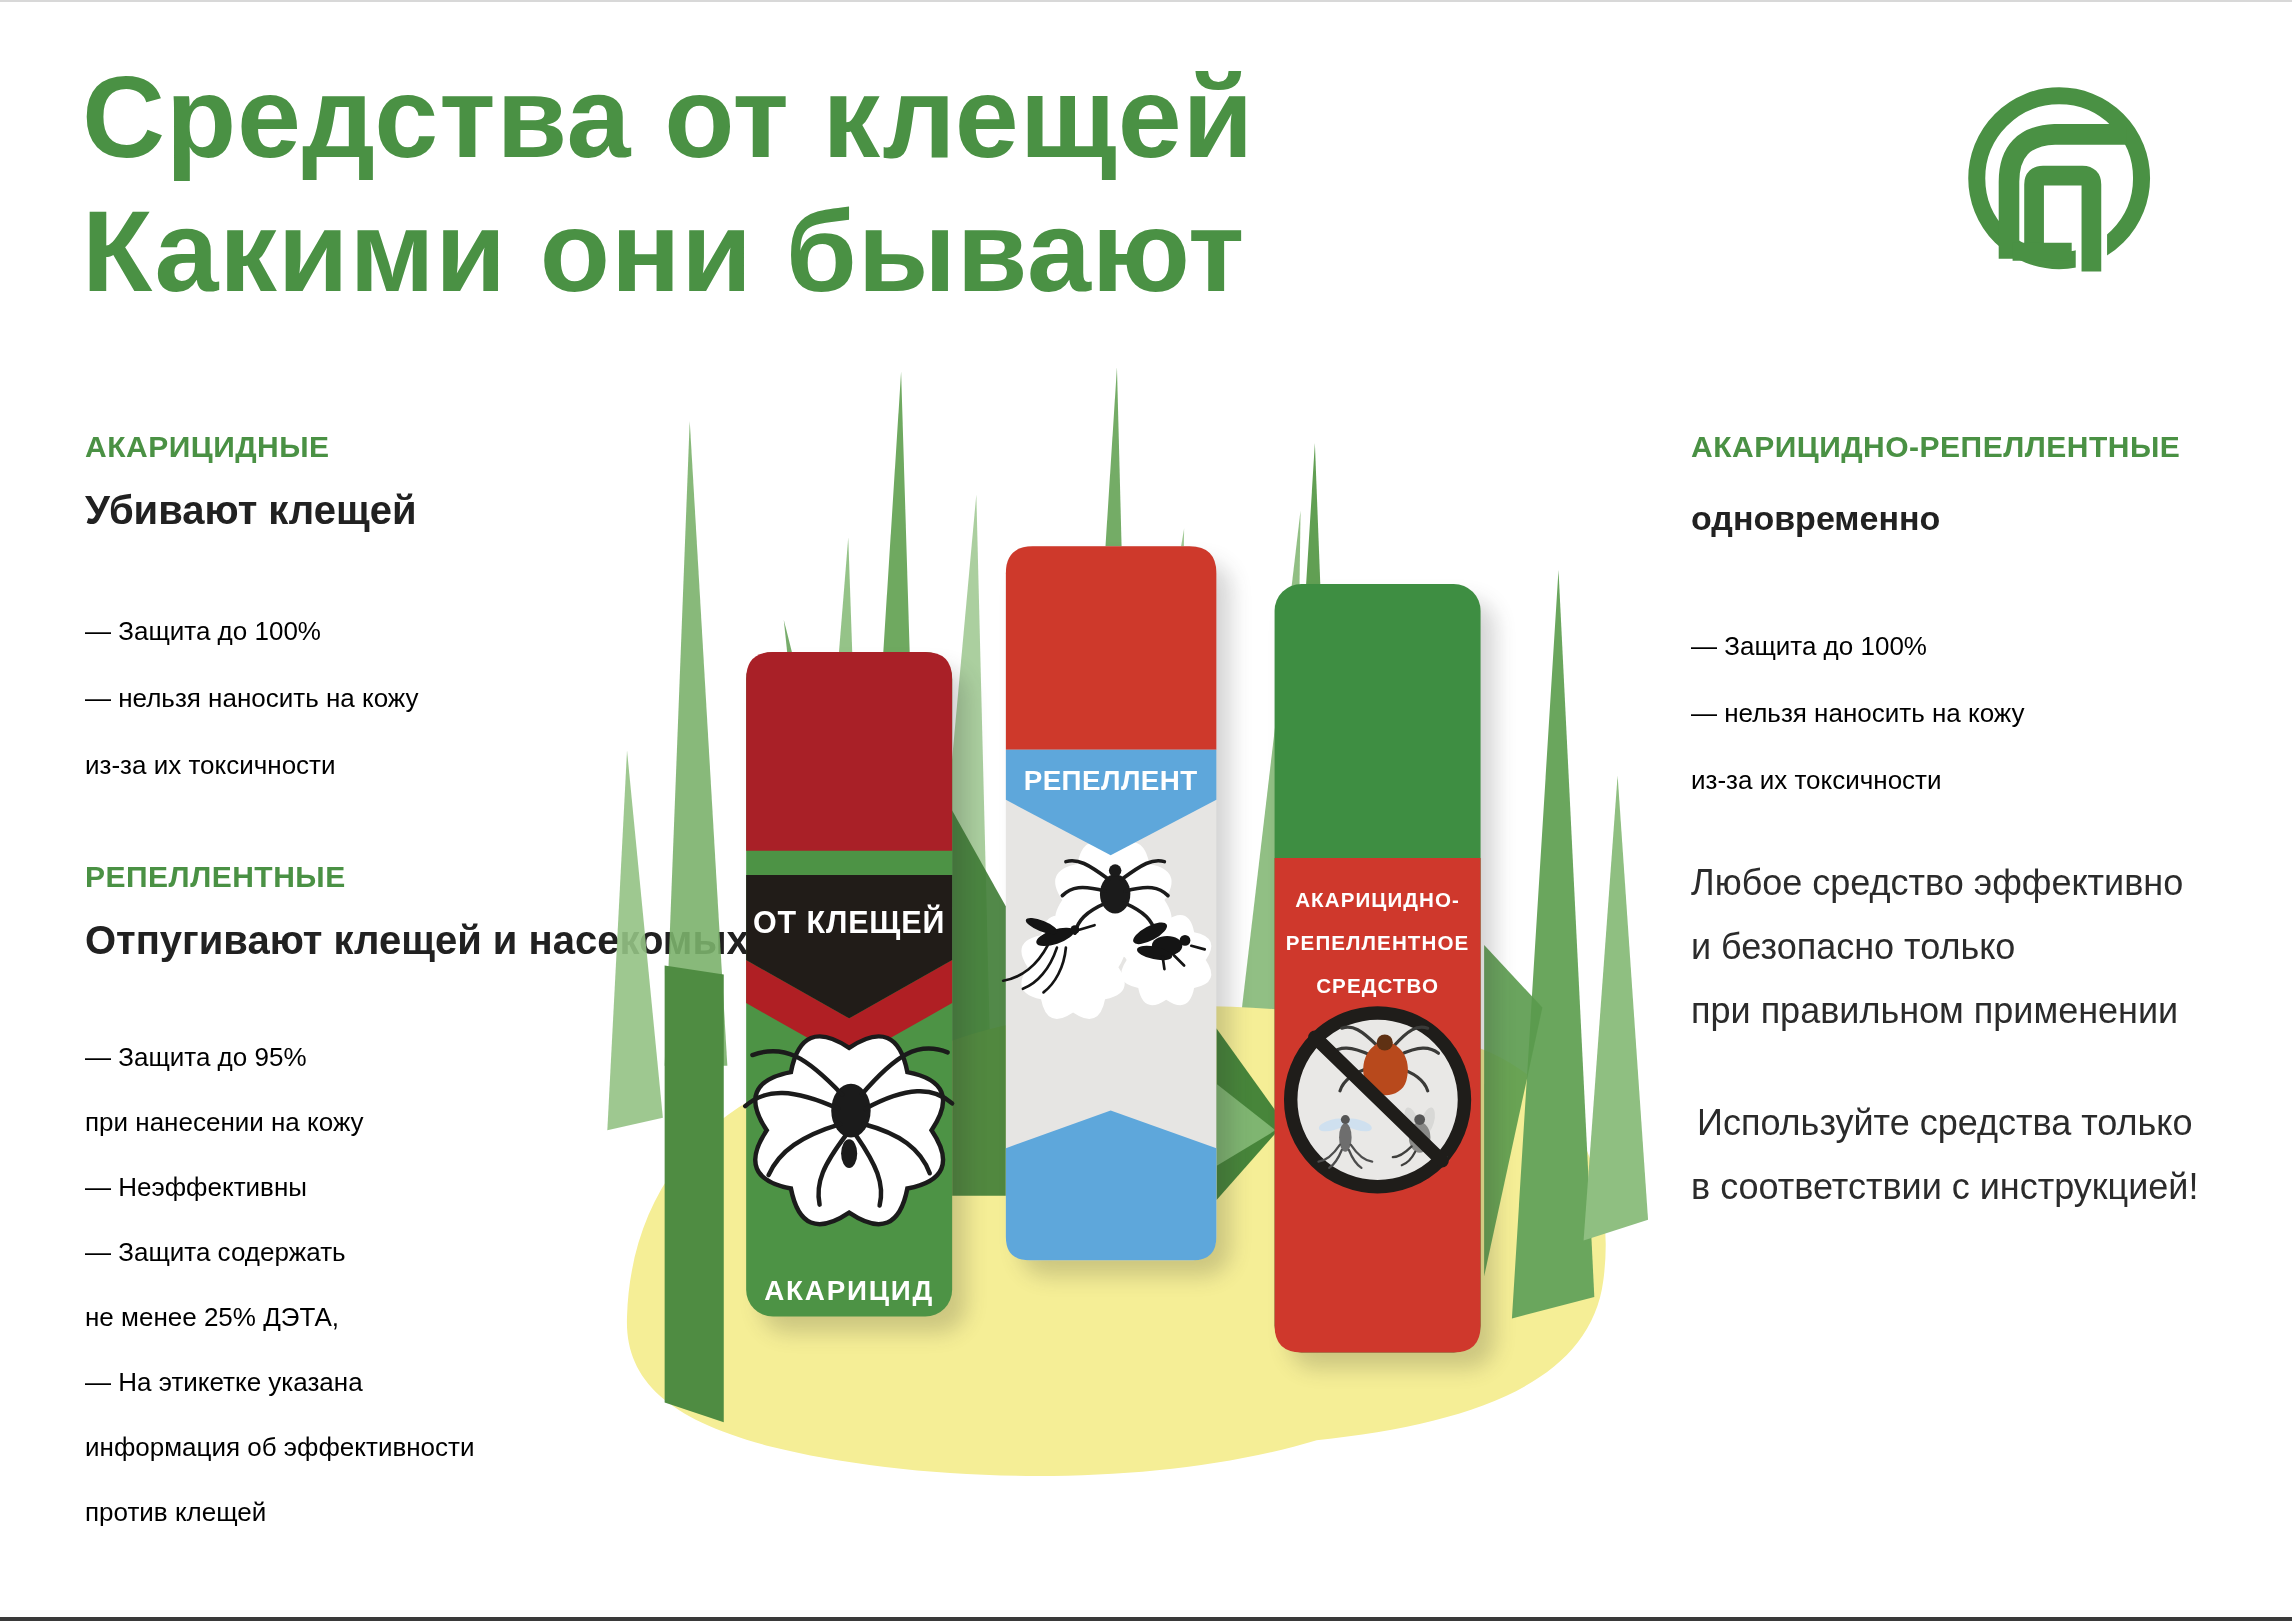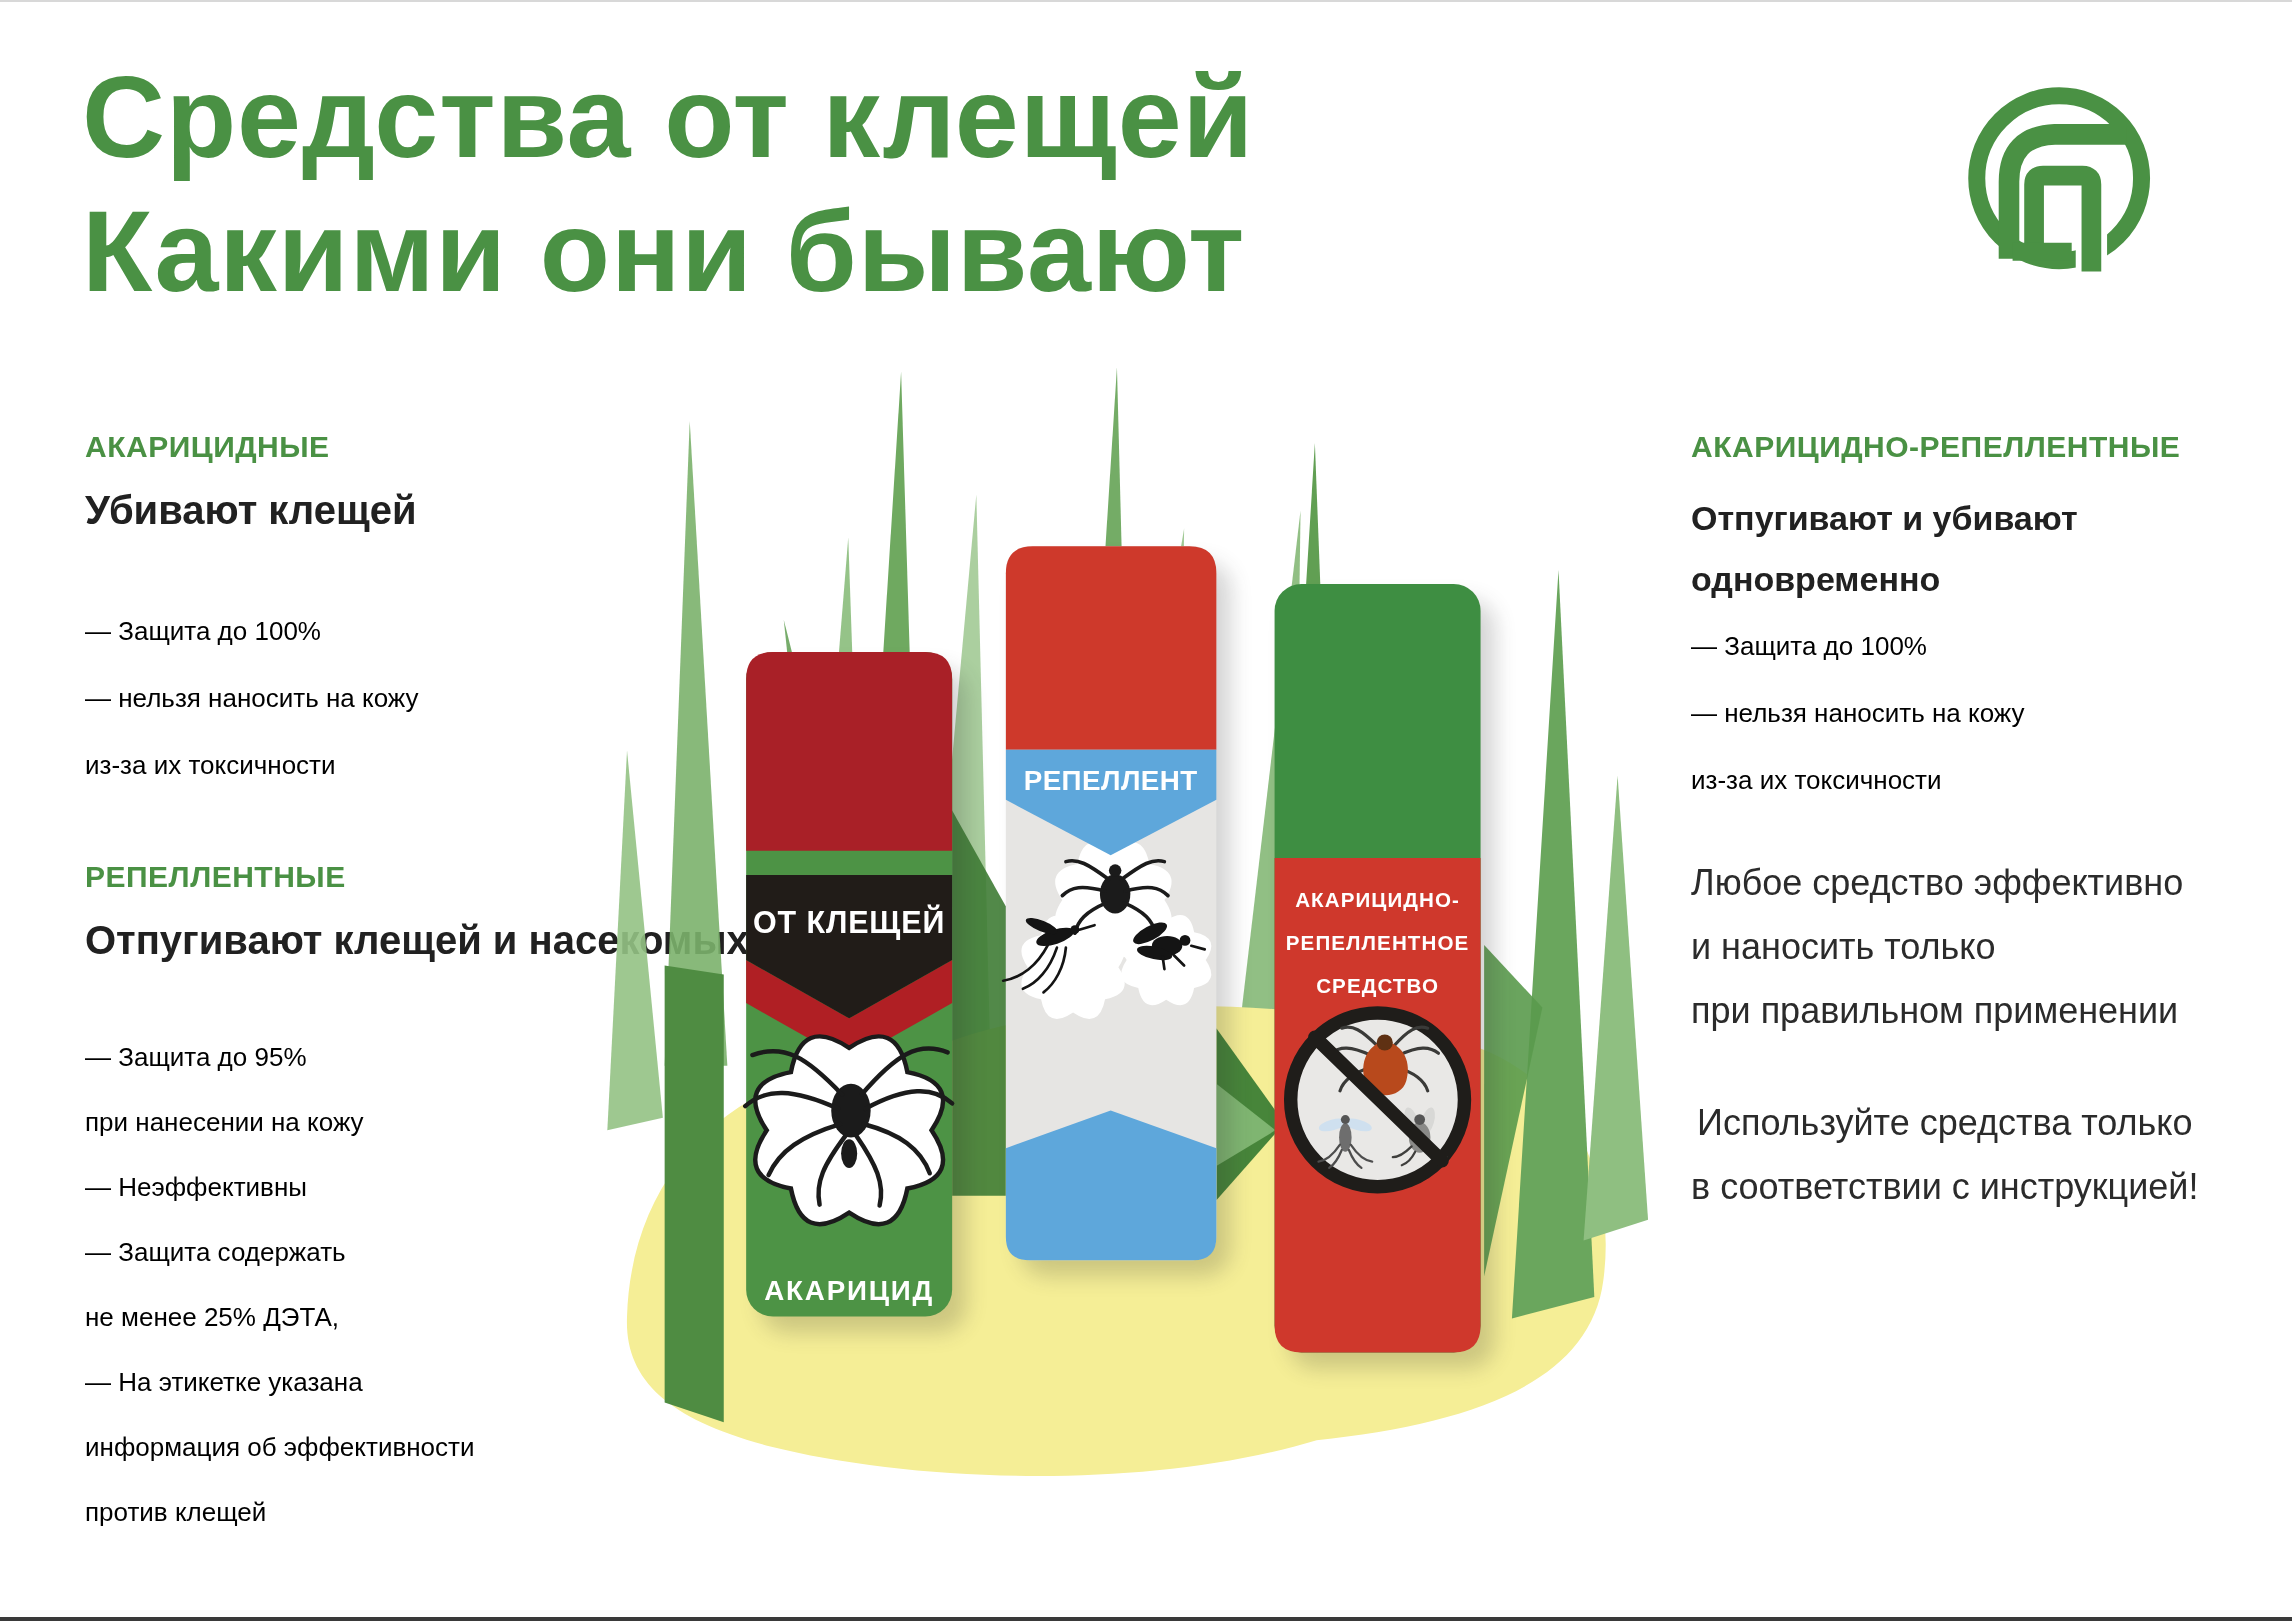--- a/index.html
+++ b/index.html
@@ -57,32 +57,31 @@
   <div>— Неэффективны</div>
   <div>— Защита содержать</div>
   <div>не менее 25% ДЭТА,</div>
   <div>— На этикетке указана</div>
   <div>информация об эффективности</div>
   <div>против клещей</div>
 </div>
 
 <div class="abs sec-heading" id="sec3-heading">АКАРИЦИДНО-РЕПЕЛЛЕНТНЫЕ</div>
 <div class="abs" id="sec3-sub">
-  <div>Отпугивают и убивают</div>
   <div>одновременно</div>
 </div>
 <div class="abs bullets" id="sec3-bullets">
   <div>— Защита до 100%</div>
   <div>— нельзя наносить на кожу</div>
   <div>из-за их токсичности</div>
 </div>
 
 <div class="abs advice" id="advice-p1">
   <div>Любое средство эффективно</div>
-  <div>и наносить только</div>
+  <div>и безопасно только</div>
   <div>при правильном применении</div>
 </div>
 <div class="abs advice" id="advice-p2">
   <div>Используйте средства только</div>
   <div>в соответствии с инструкцией!</div>
 </div>
 
 <svg class="abs" id="scene" viewBox="0 0 2560 1811">
   <defs>
     <filter id="soft" x="-30%" y="-30%" width="160%" height="160%">

